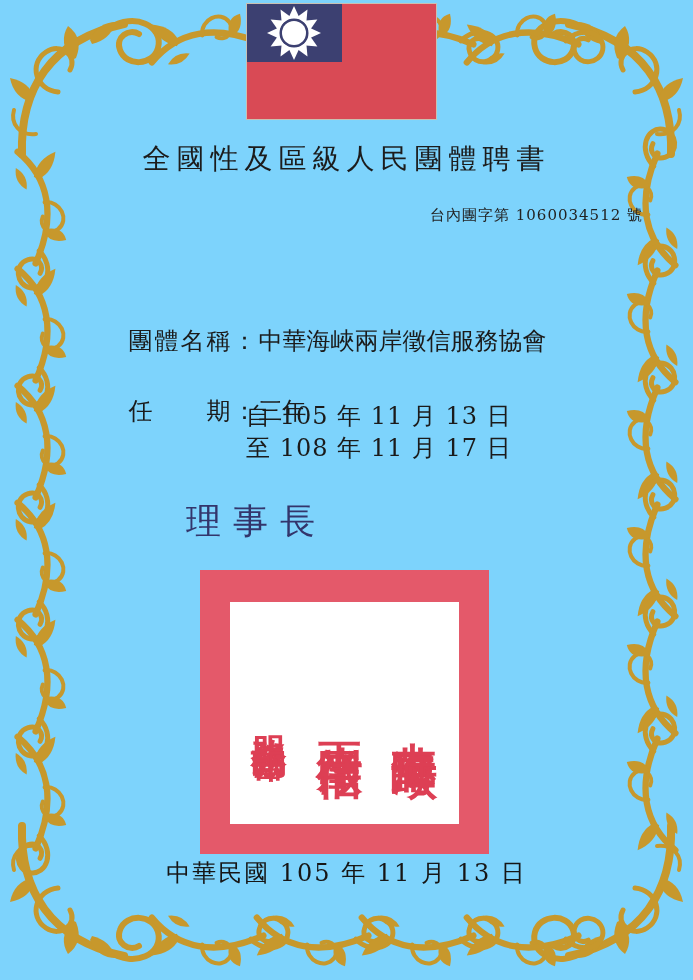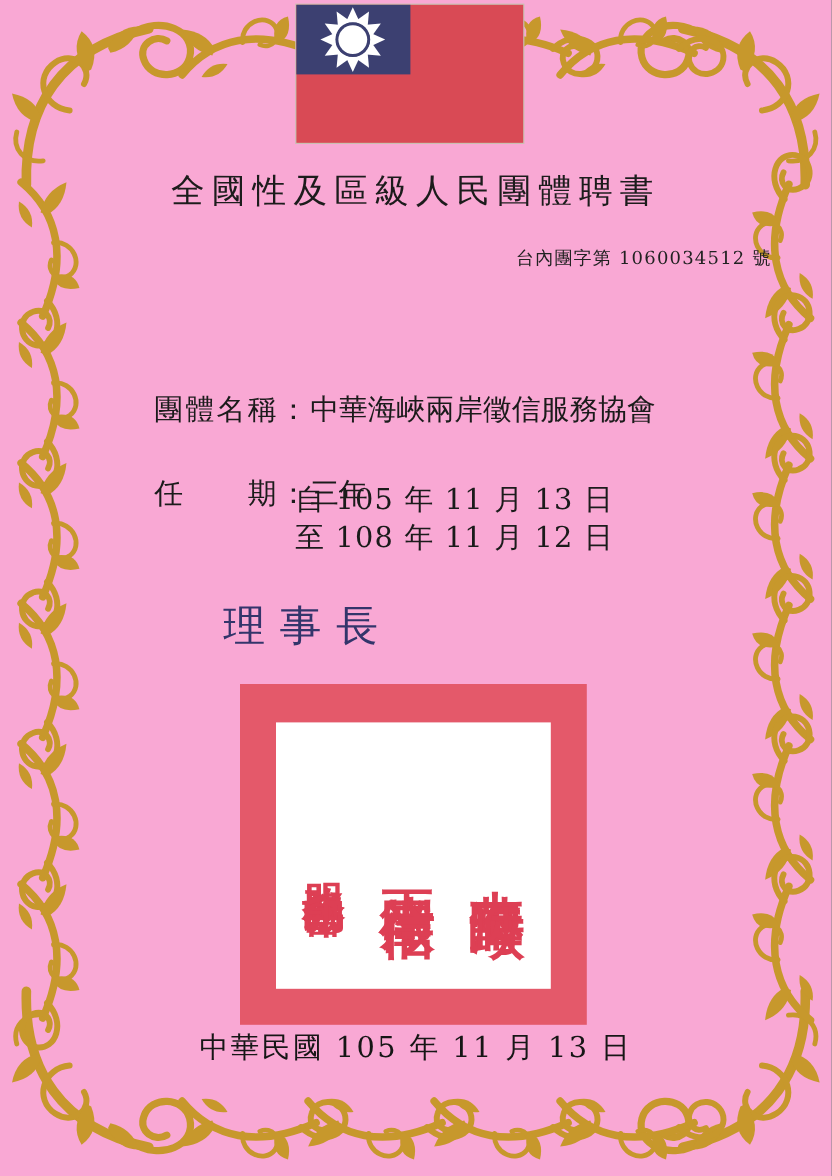--- a/index.html
+++ b/index.html
@@ -1,20 +1,20 @@
 <!DOCTYPE html>
 <html><head>
 <meta charset="utf-8">
 <style>
   html,body{margin:0;padding:0;background:#888;}
   .page{
     position:relative;
     width:693px;height:980px;
     margin:0 auto;
-    background:#f9a8d4;
+    background:#7dd3fc;
     overflow:hidden;
     font-family:"DejaVu Serif","Liberation Serif",serif;
     color:#1b1b1b;
   }
   .border-svg{position:absolute;left:0;top:0;width:693px;height:980px;pointer-events:none;}
 
   
   .flag{position:absolute;left:247px;top:4px;width:189px;height:115px;background:#d94a55;box-shadow:0 0 0 1px #c9c0b2;}
   .canton{position:absolute;left:0;top:0;width:95px;height:58px;background:#3c4071;}
   .canton svg{position:absolute;left:0;top:0;}
@@ -159,21 +159,21 @@
   <div class="line field org-line">
     <span class="lbl">團體名稱：</span><span class="val">中華海峽兩岸徵信服務協會</span>
   </div>
 
 
   <div class="line field term-line">
     <span class="lbl">任　　期：</span><span class="val">三年</span>
   </div>
 
   <div class="line from-line">自 105 年 11 月 13 日</div>
-  <div class="line to-line">至 108 年 11 月 12 日</div>
+  <div class="line to-line">至 108 年 11 月 17 日</div>
 
   <div class="sig">
     <span class="sig-title">理事長</span>
   </div>
 
   <div class="seal">
     <div class="seal-inner">
       <div class="seal-col c4">中華海峽</div>
       <div class="seal-col c4">兩岸徵信</div>
       <div class="seal-col c5">服務協會印</div>

